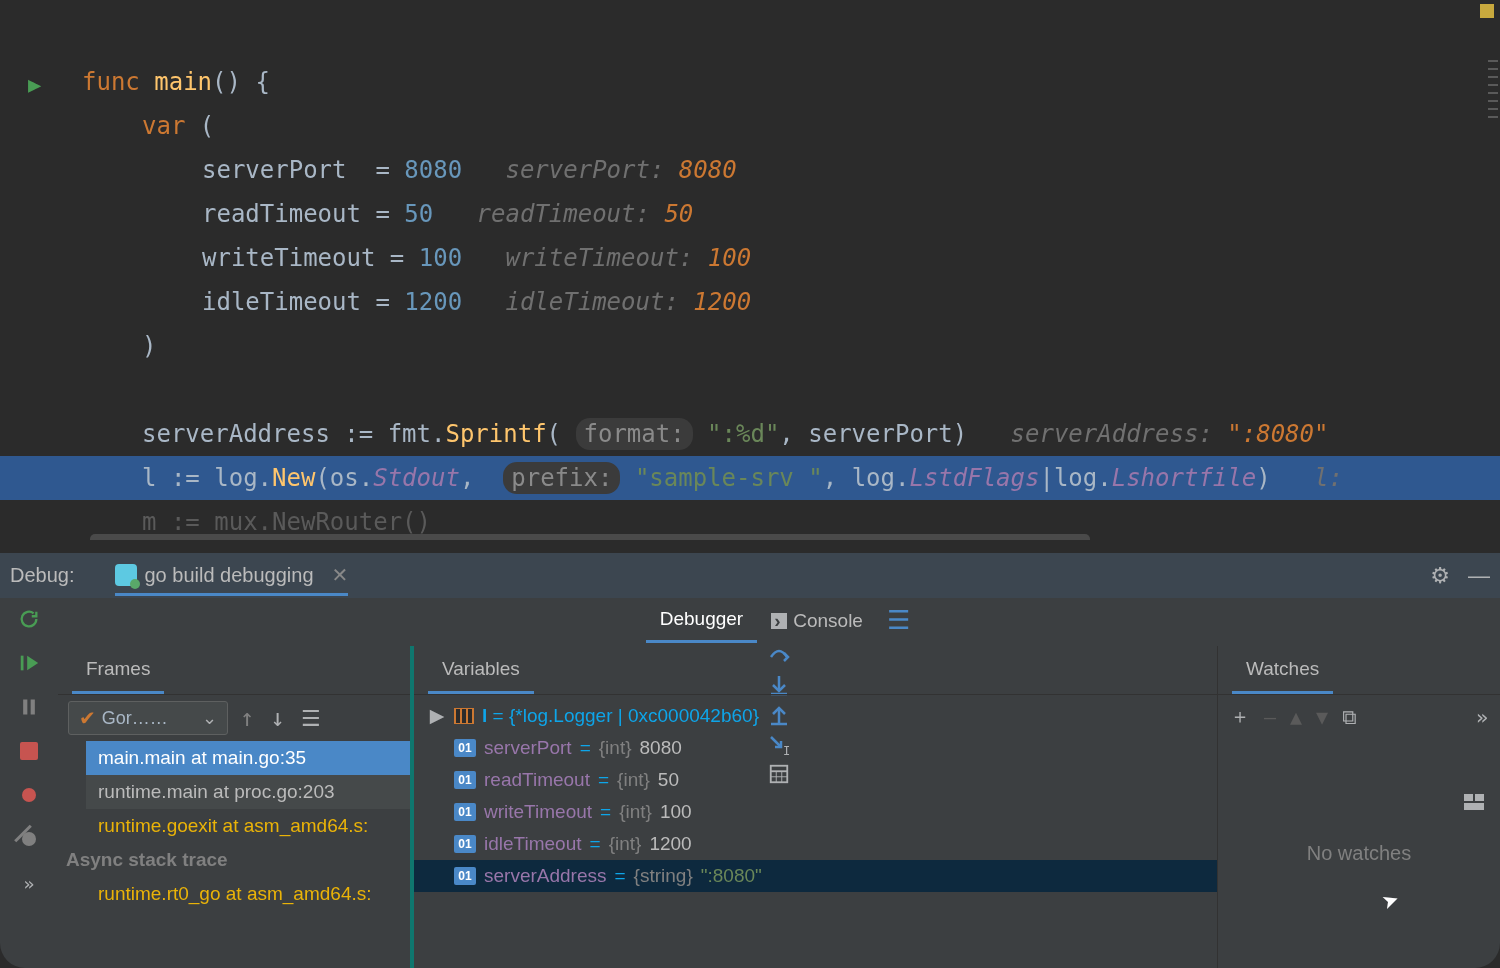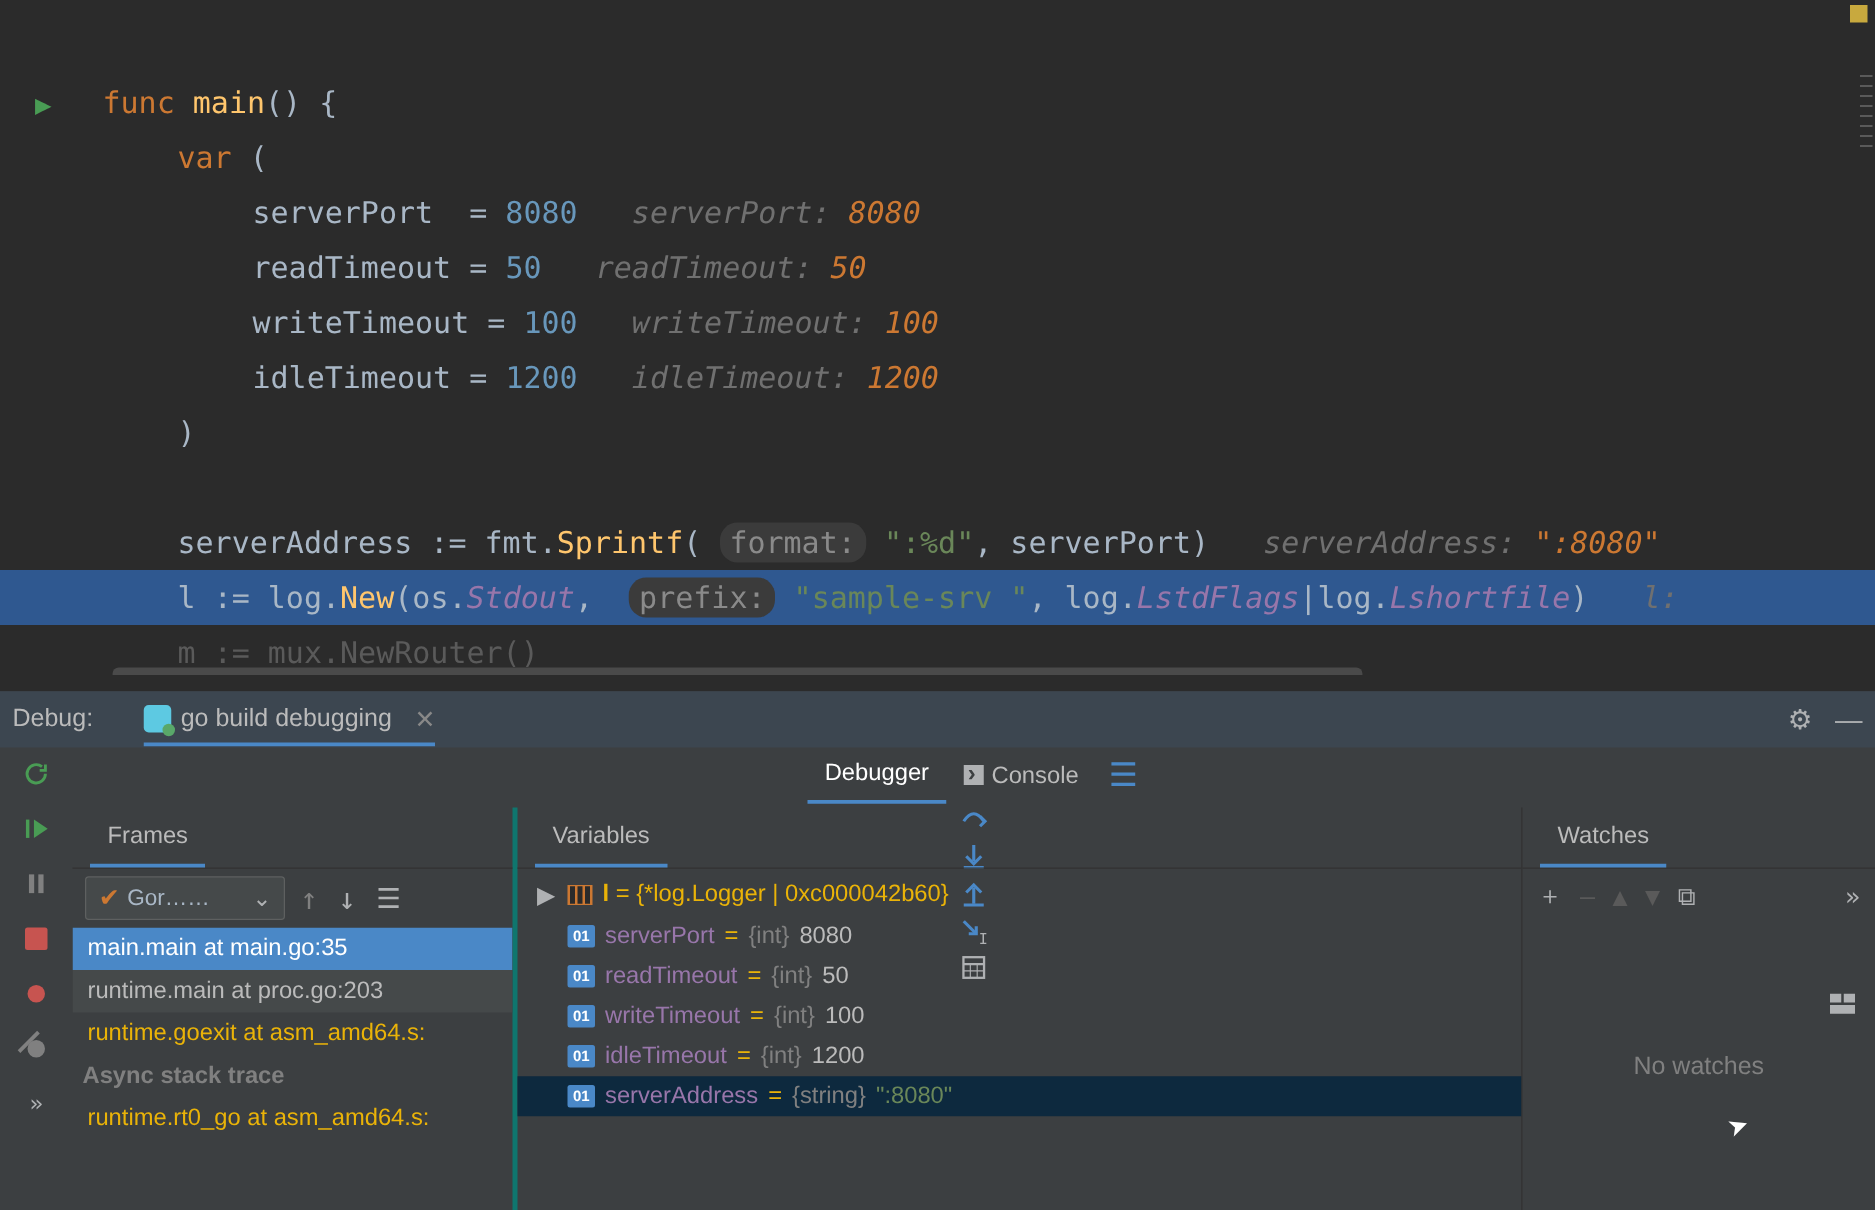--- a/index.html
+++ b/index.html
@@ -22,21 +22,21 @@
 .hint { color: #707070; font-style: italic; }
 .hint-val { color: #cc7832; font-style: italic; }
 .param-hint { background: #3B3B3B; color: #8a8a8a; padding: 2px 8px; border-radius: 14px; font-style: normal; }
 .str { color: #6a8759; }
 .const { color: #9876aa; font-style: italic; }
 .exec-line { background: #2F5890; left:0; padding-left: 82px; }
 .partial-line { color: #5a5a5a; }
 .yellow-box { position: absolute; top: 4px; right: 6px; width: 14px; height: 14px; background: #c8a93e; }
 .scroll-marks { position: absolute; right: 2px; top: 60px; width: 10px; height: 60px; background: repeating-linear-gradient(to bottom, #5a5a5a 0 2px, transparent 2px 8px); }
 
-.debug-panel { position: absolute; top: 553px; left: 0; right: 0; bottom: 0; background: #3c3f41; display: flex; flex-direction: column; }
+.debug-panel { position: absolute; top: 553px; left: 0; right: 0; bottom: 0; background: #3c3f41; display: flex; flex-direction: column; border-radius: 25px; }
 .debug-header { height: 45px; background: #3c4650; display: flex; align-items: center; padding: 0 10px; font-family: sans-serif; font-size: 20px; color: #bbbbbb; }
 .debug-tab { display: inline-flex; align-items: center; gap: 8px; margin-left: 40px; border-bottom: 3px solid #4a88c7; padding: 8px 0 6px; }
 .gopher { width: 22px; height: 22px; background: #5dc9e2; border-radius: 4px; position: relative; }
 .gopher::after { content:''; position:absolute; right:-3px; bottom:-3px; width:10px; height:10px; background:#59a869; border-radius:50%; }
 .tab-close { margin-left: 10px; color: #888; cursor: pointer; }
 .debug-header-right { margin-left: auto; display: flex; gap: 18px; align-items: center; }
 .gear, .minimize { cursor: pointer; color: #afb1b3; font-size: 22px; }
 
 .debug-toolbar { height: 48px; display: flex; align-items: center; flex-direction: column; }
 .side-col { width: 58px; display: flex; flex-direction: column; align-items: center; gap: 18px; padding-top: 8px; }
@@ -70,35 +70,35 @@
 .head-wrap { border-bottom:1px solid #323232; padding-left:14px; }
 
 .frame-toolbar { display:flex; align-items:center; gap:8px; padding: 6px 10px; }
 .frame-combo { background:#45494a; border:1px solid #5e6060; border-radius:3px; padding:4px 10px; display:flex; align-items:center; gap:6px; width:160px; cursor:pointer; font-family:sans-serif; font-size:18px; }
 .check { color:#cc7832; font-size:20px; }
 .combo-arrow { margin-left:auto; color:#afb1b3; }
 .nav-arrow { color:#808080; font-size:24px; cursor:pointer; margin:0 4px; }
 .filter-icon { color:#afb1b3; font-size:22px; cursor:pointer; margin-left:4px; }
 
 .frame-list { flex:1; overflow:hidden; font-family:sans-serif; font-size:19px; }
-.frame-row { padding: 6px 12px; white-space:nowrap; overflow:hidden; text-overflow:ellipsis; cursor:pointer; }
+.frame-row { padding: 6px 12px; white-space:nowrap; overflow:hidden; text-overflow:ellipsis; cursor:pointer;margin-left:28px; }
 .frame-row.sel { background:#4a88c7; color:#fff; }
 .frame-row.lib { color:#eab308; }
 .frame-row.lib1 { background:#45494a; color:#bbbbbb; }
 .async-row { color:#808080; font-weight:bold; padding:6px 8px; }
 
 .var-list { flex:1; font-family:sans-serif; font-size:19px; padding-top:4px; }
 .var-row { padding: 5px 14px; display:flex; align-items:center; gap:8px; cursor:pointer; }
 .var-row.sel { background:#0d293e; }
 .expand { color:#afb1b3; width:18px; text-align:center; }
 .obj-icon { width:20px; height:16px; background:#cc7832; display:flex; justify-content:space-around; padding:1px; }
 .obj-icon span { width:4px; background:#2b2b2b; }
 .int-icon { width:22px; height:18px; background:#4a88c7; color:#fff; font-size:12px; font-weight:bold; display:flex; align-items:center; justify-content:center; border-radius:2px; }
 .var-name { color:#9876aa; }
-.var-eq { color:#eab308; }
+.var-eq { color:#0ea5e9; }
 .var-type { color:#808080; }
 .var-val { color:#bbbbbb; }
 .var-str { color:#6a8759; }
 
 .watch-toolbar { display:flex; align-items:center; gap:14px; padding:8px 12px; color:#afb1b3; font-size:20px; }
 .watch-toolbar span { cursor:pointer; }
 .watch-toolbar .dim { color:#5a5a5a; }
 .watch-body { flex:1; display:flex; align-items:center; justify-content:center; color:#808080; font-family:sans-serif; font-size:20px; }
 .cursor-arrow { position:absolute; bottom:50px; right:100px; font-size:28px; color:#fff; transform:rotate(-20deg); }
 .hscroll { position:absolute; left:90px; top:534px; width:1000px; height:10px; background:#4a4a4a; border-radius:5px; }

